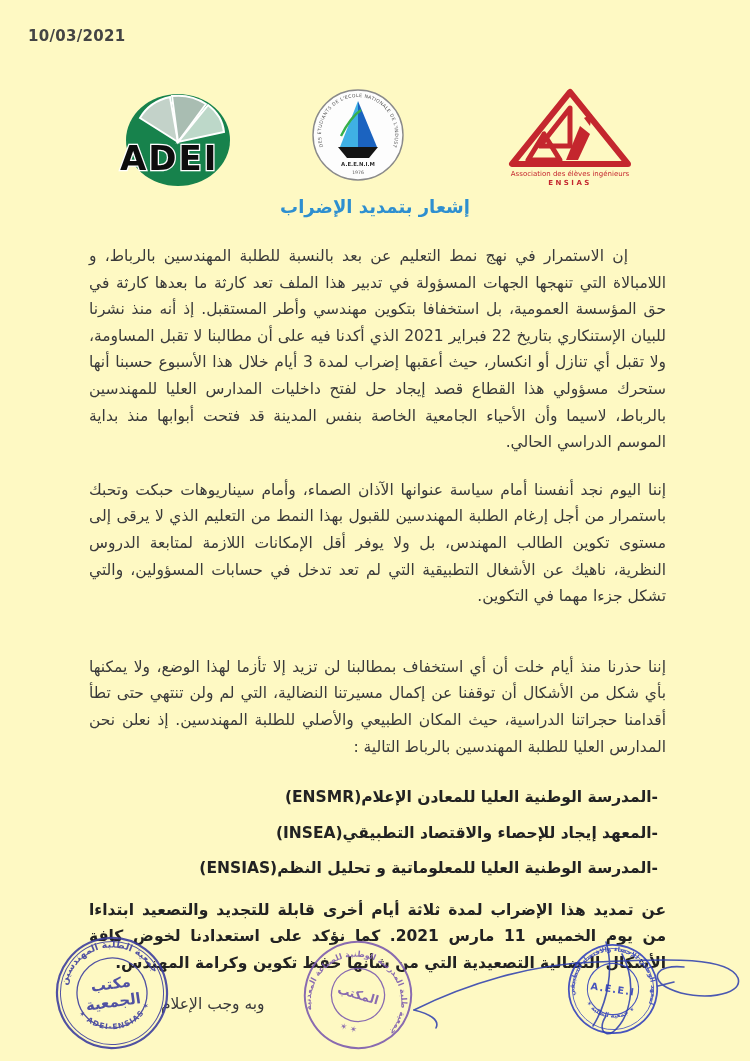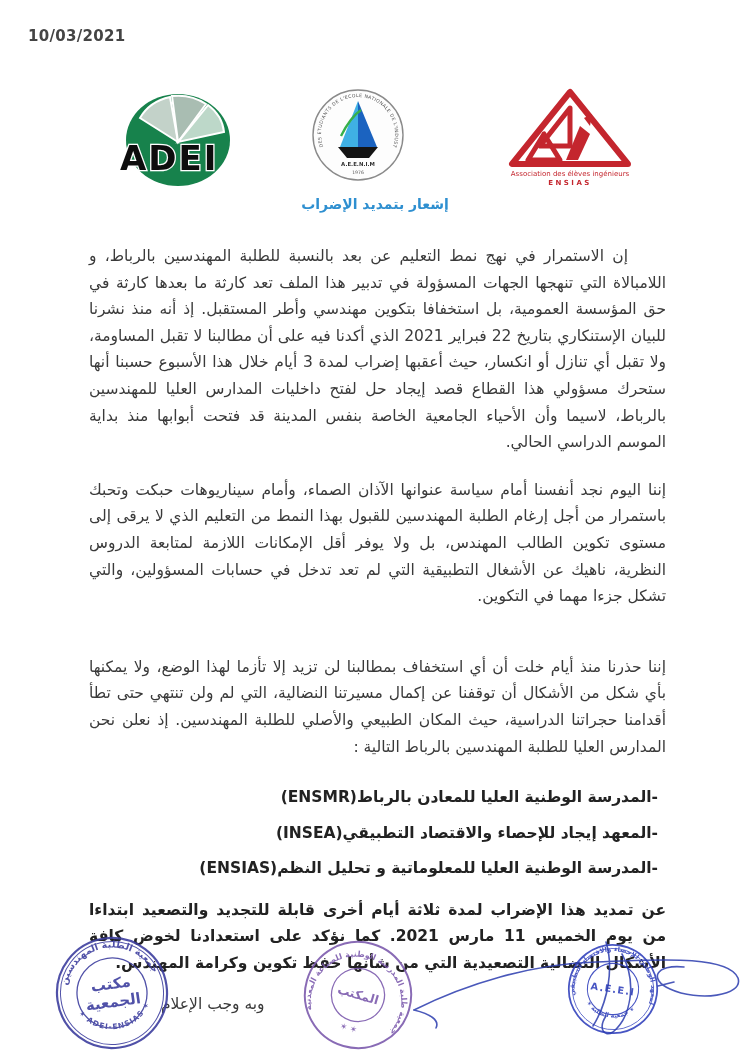--- a/index.html
+++ b/index.html
@@ -1,32 +1,32 @@
 <!DOCTYPE html>
 <html lang="ar"><head>
 <meta charset="utf-8">
 <style>
   * { margin:0; padding:0; box-sizing:border-box; }
   html,body { background:#e9e9e9; }
   body { font-family:"DejaVu Sans", sans-serif; }
   .page {
     position:relative; width:750px; height:1061px; margin:0 auto;
-    background:#ffffff; overflow:hidden; color:#3b3b3b;
+    background:#fef9c3; overflow:hidden; color:#3b3b3b;
   }
   .date {
     position:absolute; top:27px; left:28px;
     font-size:15px; font-weight:600; color:#444; letter-spacing:.3px;
   }
   .logo { position:absolute;margin-left:14px; }
   .logo-adei   { top:92px;  left:98px;  width:124px; height:100px; }
   .logo-aeenim { top:88px;  left:297px; width:94px;  height:94px; }
   .logo-ensias { top:88px;  left:474px; width:164px; height:100px; }
   .doc-title {
     position:absolute; top:196px; left:0; width:100%;
-    text-align:center; font-size:14px; font-weight:bold; color:#2e8fd0;
+    text-align:center; font-size:18px; font-weight:bold; color:#2e8fd0;
     direction:rtl;
   }
   .content {
     position:absolute; top:243px; left:89px; right:84px;
     direction:rtl; text-align:justify;
     font-size:15.5px; line-height:26.6px; color:#3a3a3a;
   }
   .para-indent { text-indent:38px; }
   .p2 { margin-top:21px; }
   .p3 { margin-top:44px; }
@@ -89,21 +89,21 @@
     </svg>
   </div>
 
   <div class="doc-title">إشعار بتمديد الإضراب</div>
 
   <div class="content">
     <p class="para-indent">إن الاستمرار في نهج نمط التعليم عن بعد بالنسبة للطلبة المهندسين بالرباط، و اللامبالاة التي تنهجها الجهات المسؤولة في تدبير هذا الملف تعد كارثة ما بعدها كارثة في حق المؤسسة العمومية، بل استخفافا بتكوين مهندسي وأطر المستقبل. إذ أنه منذ نشرنا للبيان الإستنكاري بتاريخ 22 فبراير 2021 الذي أكدنا فيه على أن مطالبنا لا تقبل المساومة، ولا تقبل أي تنازل أو انكسار، حيث أعقبها إضراب لمدة 3 أيام خلال هذا الأسبوع حسبنا أنها ستحرك مسؤولي هذا القطاع قصد إيجاد حل لفتح داخليات المدارس العليا للمهندسين بالرباط، لاسيما وأن الأحياء الجامعية الخاصة بنفس المدينة قد فتحت أبوابها منذ بداية الموسم الدراسي الحالي.</p>
     <p class="p2">إننا اليوم نجد أنفسنا أمام سياسة عنوانها الآذان الصماء، وأمام سيناريوهات حبكت وتحبك باستمرار من أجل إرغام الطلبة المهندسين للقبول بهذا النمط من التعليم الذي لا يرقى إلى مستوى تكوين الطالب المهندس، بل ولا يوفر أقل الإمكانات اللازمة لمتابعة الدروس النظرية، ناهيك عن الأشغال التطبيقية التي لم تعد تدخل في حسابات المسؤولين، والتي تشكل جزءا مهما في التكوين.</p>
     <p class="p3">إننا حذرنا منذ أيام خلت أن أي استخفاف بمطالبنا لن تزيد إلا تأزما لهذا الوضع، ولا يمكنها بأي شكل من الأشكال أن توقفنا عن إكمال مسيرتنا النضالية، التي لم ولن تنتهي حتى تطأ أقدامنا حجراتنا الدراسية، حيث المكان الطبيعي والأصلي للطلبة المهندسين. إذ نعلن نحن المدارس العليا للطلبة المهندسين بالرباط التالية :</p>
     <ul class="schools">
-      <li>-المدرسة الوطنية العليا للمعادن بالرباط(ENSMR)</li>
+      <li>-المدرسة الوطنية العليا للمعادن الإعلام(ENSMR)</li>
       <li>-المعهد إيجاد للإحصاء والاقتصاد التطبيقي(INSEA)</li>
       <li>-المدرسة الوطنية العليا للمعلوماتية و تحليل النظم(ENSIAS)</li>
     </ul>
     <p class="announcement">عن تمديد هذا الإضراب لمدة ثلاثة أيام أخرى قابلة للتجديد والتصعيد ابتداءا من يوم الخميس 11 مارس 2021. كما نؤكد على استعدادنا لخوض كافة الأشكال النضالية التصعيدية التي من شأنها حفظ تكوين وكرامة المهندس.</p>
     <p class="closing"><span class="closing-inner">وبه وجب الإعلام</span></p>
   </div>
 
   <div class="stamp stamp-left">
     <svg viewBox="0 0 120 120" width="120" height="120">
       <g transform="rotate(-8 60 60)" fill="none" stroke="#3e3f9f">

